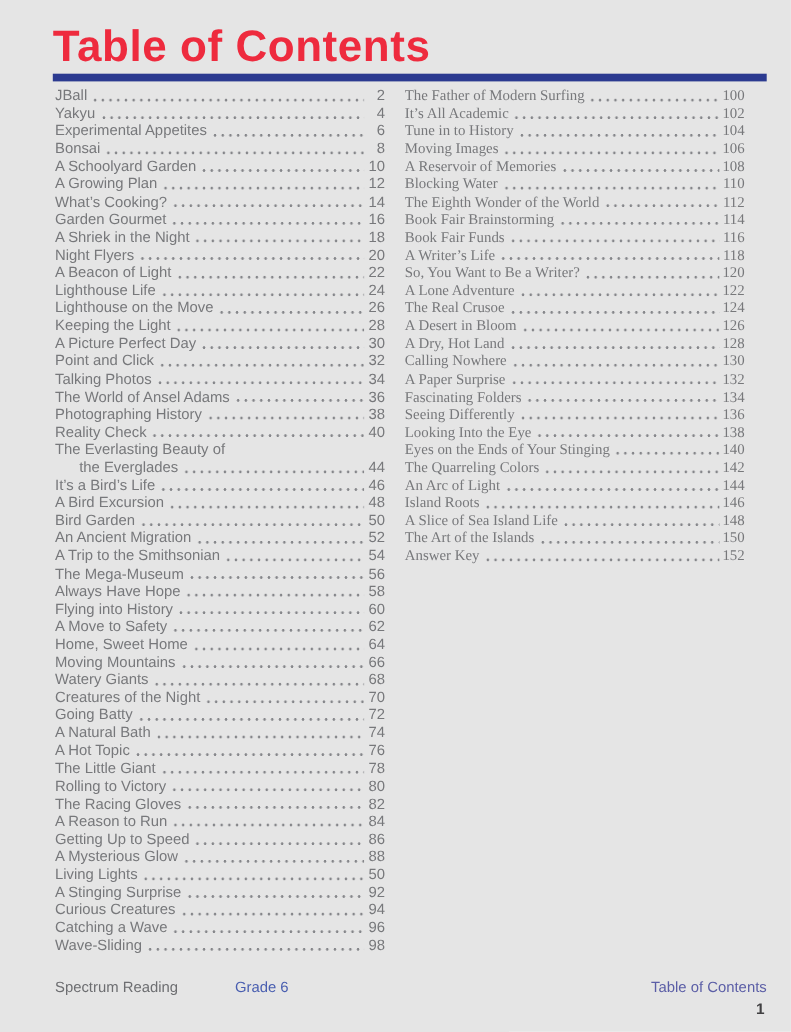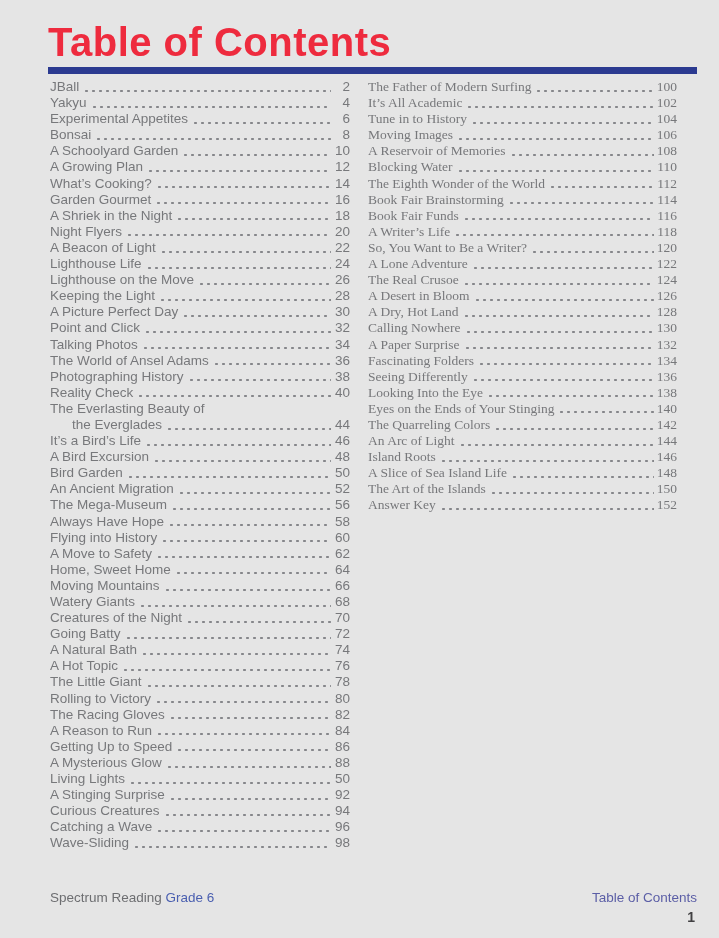--- a/index.html
+++ b/index.html
@@ -96,20 +96,21 @@
     font-size: 13.5px;
     color: #6d6e71;
   }
   .footer-left {
     position: absolute;
     left: 0;
     top: 0;
   }
   .footer-left .grade {
     color: #4a5fb0;
+    margin-left: 48px;
   }
   .footer-right {
     position: absolute;
     right: 0;
     top: 0;
     text-align: right;
   }
   .footer-right .section {
     color: #5b5ea6;
   }
@@ -252,20 +253,25 @@
         </div>
         <div class="row">
           <span class="title">Bird Garden</span>
           <span class="leader"></span>
           <span class="pg">50</span>
         </div>
         <div class="row">
           <span class="title">An Ancient Migration</span>
           <span class="leader"></span>
           <span class="pg">52</span>
+        </div>
+        <div class="row">
+          <span class="title">A Trip to the Smithsonian</span>
+          <span class="leader"></span>
+          <span class="pg">54</span>
         </div>
         <div class="row">
           <span class="title">The Mega-Museum</span>
           <span class="leader"></span>
           <span class="pg">56</span>
         </div>
         <div class="row">
           <span class="title">Always Have Hope</span>
           <span class="leader"></span>
           <span class="pg">58</span>

